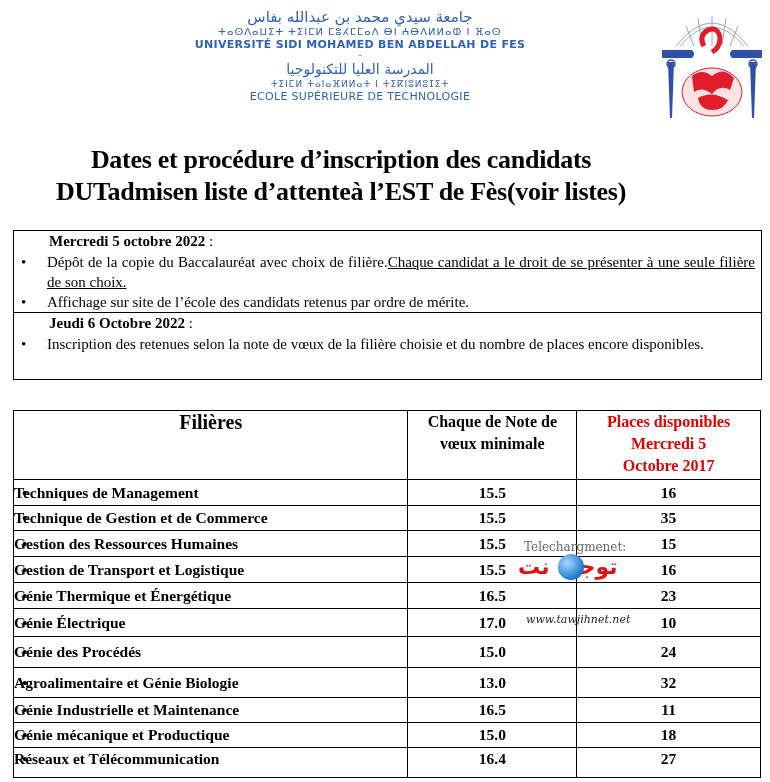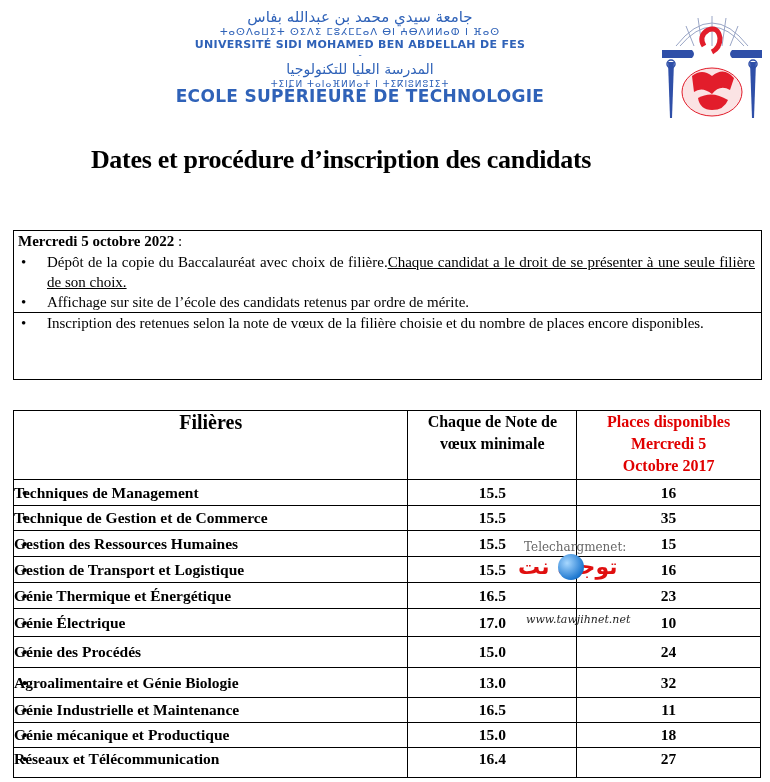--- a/index.html
+++ b/index.html
@@ -7,28 +7,28 @@
   body { position: relative; font-family: "Liberation Serif", serif; color: #000; }
 
   .header { position: absolute; left: 0; top: 0; width: 696px; height: 130px; }
   .uni-block { position: absolute; left: 150px; top: 8px; width: 420px; text-align: center; color: #2f62b8; font-family: "DejaVu Sans", sans-serif; }
   .ar1 { font-size: 15px; line-height: 18px; height: 18px; }
   .tif1 { font-size: 10px; letter-spacing: 1px; line-height: 12px; height: 12px; }
   .fr1 { font-size: 11px; font-weight: bold; line-height: 13px; letter-spacing: 0.3px; }
   .dash { font-size: 9px; line-height: 8px; height: 8px; }
   .ar2 { font-size: 14px; line-height: 17px; height: 18px; margin-top: 2px; }
   .tif2 { font-size: 9px; letter-spacing: 1px; line-height: 11px; height: 11px; }
-  .fr2 { font-size: 17px; font-weight: bold; line-height: 13px; letter-spacing: 0.3px; }
+  .fr2 { font-size: 11px; font-weight: normal; line-height: 13px; letter-spacing: 0.3px; }
 
   .logo { position: absolute; left: 658px; top: 6px; width: 108px; height: 118px; }
 
   .title { position: absolute; left: 0; top: 144px; width: 682px; text-align: center; font-weight: bold; font-size: 26px; line-height: 32px; letter-spacing: -0.3px; }
 
   .schedule { position: absolute; left: 13px; top: 230px; width: 749px; height: 150px; border: 1.5px solid #000; font-size: 15px; }
-  .sched-date { font-weight: bold; padding-left: 4px; line-height: 21px; height: 21px; }
+  .sched-date { font-weight: bold; padding-left: 4px; line-height: 21px; height: 21px; margin-left: 31px; }
   .sched-date .colon { font-weight: normal; }
   .sched-item { position: relative; padding-left: 33px; padding-right: 6px; line-height: 20px; text-align: justify; }
   .sched-item .bullet { position: absolute; left: 7px; top: 0; }
   .u { text-decoration: underline; }
   .sched-sep { border-top: 1.5px solid #000; }
 
   .ftable { position: absolute; left: 13px; top: 410px; width: 748px; border-collapse: collapse; font-weight: bold; font-size: 15.5px; }
   .ftable td, .ftable th { border: 1.5px solid #000; padding: 0; }
   .ftable th { vertical-align: top; font-weight: bold; }
   .th-filiere { font-size: 20px; padding-top: 2px; text-align: center; }
@@ -44,21 +44,21 @@
   .wm-arabic { position: absolute; left: 0; top: 14px; font-family: "DejaVu Sans", sans-serif; font-size: 22px; color: #e01010; font-weight: bold; }
   .wm-globe { position: absolute; left: 40px; top: 14px; width: 26px; height: 26px; border-radius: 50%; background: radial-gradient(circle at 35% 35%, #a8d8ff, #1e78d0 70%, #0d4a90); }
   .wm-url { position: absolute; left: 8px; top: 45px; font-family: "DejaVu Serif", serif; font-style: italic; font-size: 11px; color: #222; margin-top: 28px; }
 </style>
 </head>
 <body>
 
 <div class="header">
   <div class="uni-block">
     <div class="ar1">جامعة سيدي محمد بن عبدالله بفاس</div>
-    <div class="tif1">ⵜⴰⵙⴷⴰⵡⵉⵜ ⵙⵉⴷⵉ ⵎⵓⵃⵎⵎⴰⴷ ⴱⵏ ⵄⴱⴷⵍⵍⴰⵀ ⵏ ⴼⴰⵙ</div>
+    <div class="tif1">ⵜⴰⵙⴷⴰⵡⵉⵜ ⵜⵉⵏⵎⵍ ⵎⵓⵃⵎⵎⴰⴷ ⴱⵏ ⵄⴱⴷⵍⵍⴰⵀ ⵏ ⴼⴰⵙ</div>
     <div class="fr1">UNIVERSITÉ SIDI MOHAMED BEN ABDELLAH DE FES</div>
     <div class="dash">-</div>
     <div class="ar2">المدرسة العليا للتكنولوجيا</div>
     <div class="tif2">ⵜⵉⵏⵎⵍ ⵜⴰⵏⴰⴼⵍⵍⴰⵜ ⵏ ⵜⵉⴽⵏⵓⵍⵓⵊⵉⵜ</div>
     <div class="fr2">ECOLE SUPÉRIEURE DE TECHNOLOGIE</div>
   </div>
 
   <div class="logo">
     <svg width="108" height="118" viewBox="0 0 108 118">
       <g stroke="#9aa6c6" stroke-width="1" fill="none">
@@ -79,35 +79,37 @@
       <path d="M46 40 Q40 30 50 24 Q60 20 62 32 Q62 42 54 46" fill="none" stroke="#e21d2b" stroke-width="5"></path>
       <ellipse cx="54" cy="86" rx="30" ry="24" fill="#fbe3e4" stroke="#e21d2b" stroke-width="1"></ellipse>
       <path d="M34 70 Q44 62 54 70 Q66 60 76 72 L72 84 Q62 78 54 88 Q44 80 36 86 Z" fill="#e21d2b"></path>
       <path d="M40 92 Q54 84 70 94 Q66 104 54 104 Q42 104 40 92 Z" fill="#e21d2b"></path>
     </svg>
   </div>
 </div>
 
 <div class="title">
   <div>Dates et procédure d’inscription des candidats</div>
+  <div>DUTadmisen liste d’attenteà l’EST de Fès(voir listes)</div>
 </div>
 
 <div class="schedule">
   <div>
     <div class="sched-date"><span>Mercredi 5 octobre 2022</span><span class="colon"> :</span></div>
     <div class="sched-item">
       <span class="bullet">•</span>
       <span>Dépôt de la copie du Baccalauréat avec choix de filière.</span><span class="u">Chaque candidat a le droit de se présenter à une seule filière de son choix.</span>
     </div>
     <div class="sched-item">
       <span class="bullet">•</span>
       <span>Affichage sur site de l’école des candidats retenus par ordre de mérite.</span>
     </div>
   </div>
   <div class="sched-sep">
+    <div class="sched-date"><span>Jeudi 6 Octobre 2022</span><span class="colon"> :</span></div>
     <div class="sched-item">
       <span class="bullet">•</span>
       <span>Inscription des retenues selon la note de vœux de la filière choisie et du nombre de places encore disponibles.</span>
     </div>
   </div>
 </div>
 
 <table class="ftable">
   <thead>
     <tr style="height:69px">

